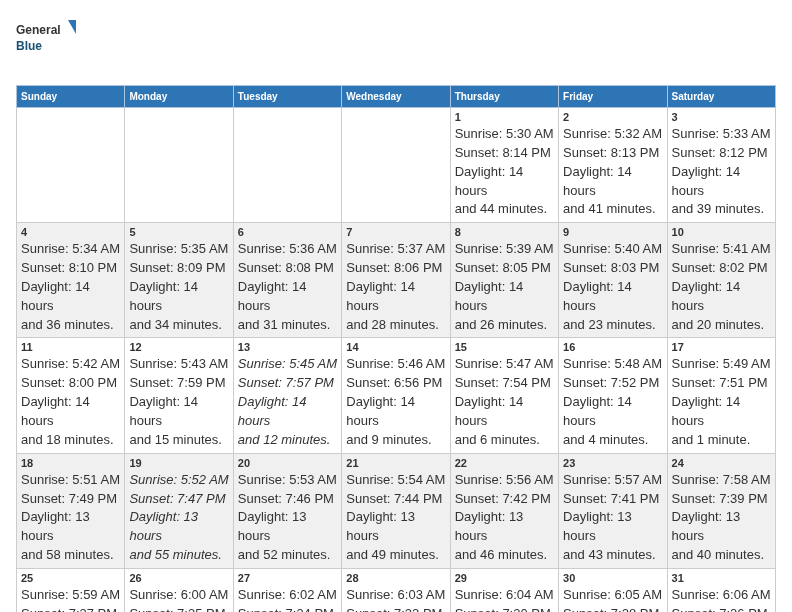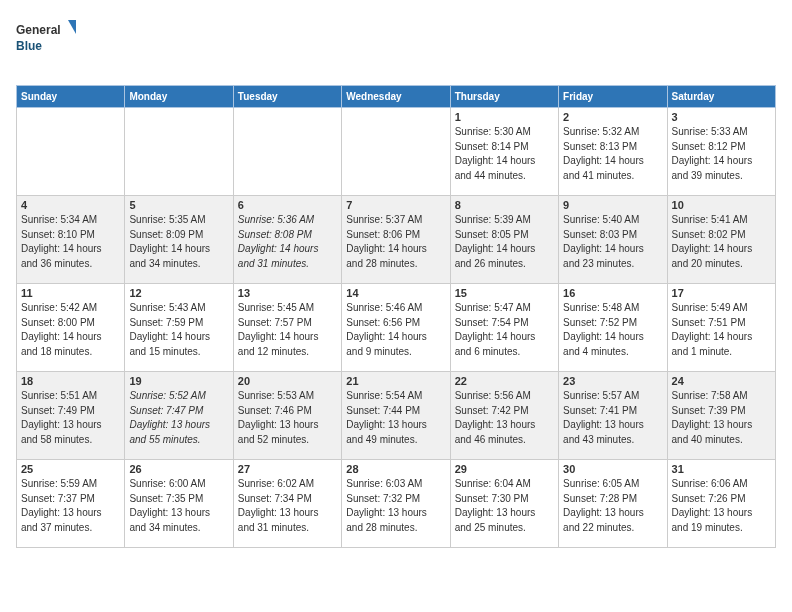--- a/index.html
+++ b/index.html
@@ -57,21 +57,21 @@
       padding: 3px 4px;
       height: 88px;
     }
     .day-num {
       font-weight: bold;
       font-size: 11px;
       margin-bottom: 2px;
     }
     .day-detail {
       line-height: 1.45;
-      font-size: 10px;
+      font-size: 13px;
     }
     tbody tr:nth-child(odd) td {
       background: #fff;
     }
     tbody tr:nth-child(even) td {
       background: #f0f0f0;
     }
     .empty-cell {
       background: #fff !important;
     }
@@ -143,21 +143,21 @@
         </td>
         <td>
           <div class="day-num">5</div>
           <div class="day-detail" style="white-space: pre-line;">Sunrise: 5:35 AM
 Sunset: 8:09 PM
 Daylight: 14 hours
 and 34 minutes.</div>
         </td>
         <td>
           <div class="day-num">6</div>
-          <div class="day-detail" style="white-space: pre-line; font-style: italic;">Sunrise: 5:36 AM
+          <div class="day-detail" style="white-space: pre-line;">Sunrise: 5:36 AM
 Sunset: 8:08 PM
 Daylight: 14 hours
 and 31 minutes.</div>
         </td>
         <td>
           <div class="day-num">7</div>
           <div class="day-detail" style="white-space: pre-line;">Sunrise: 5:37 AM
 Sunset: 8:06 PM
 Daylight: 14 hours
 and 28 minutes.</div>
@@ -194,21 +194,21 @@
         </td>
         <td>
           <div class="day-num">12</div>
           <div class="day-detail" style="white-space: pre-line;">Sunrise: 5:43 AM
 Sunset: 7:59 PM
 Daylight: 14 hours
 and 15 minutes.</div>
         </td>
         <td>
           <div class="day-num">13</div>
-          <div class="day-detail" style="white-space: pre-line;">Sunrise: 5:45 AM
+          <div class="day-detail" style="white-space: pre-line; font-style: italic;">Sunrise: 5:45 AM
 Sunset: 7:57 PM
 Daylight: 14 hours
 and 12 minutes.</div>
         </td>
         <td>
           <div class="day-num">14</div>
           <div class="day-detail" style="white-space: pre-line;">Sunrise: 5:46 AM
 Sunset: 6:56 PM
 Daylight: 14 hours
 and 9 minutes.</div>

